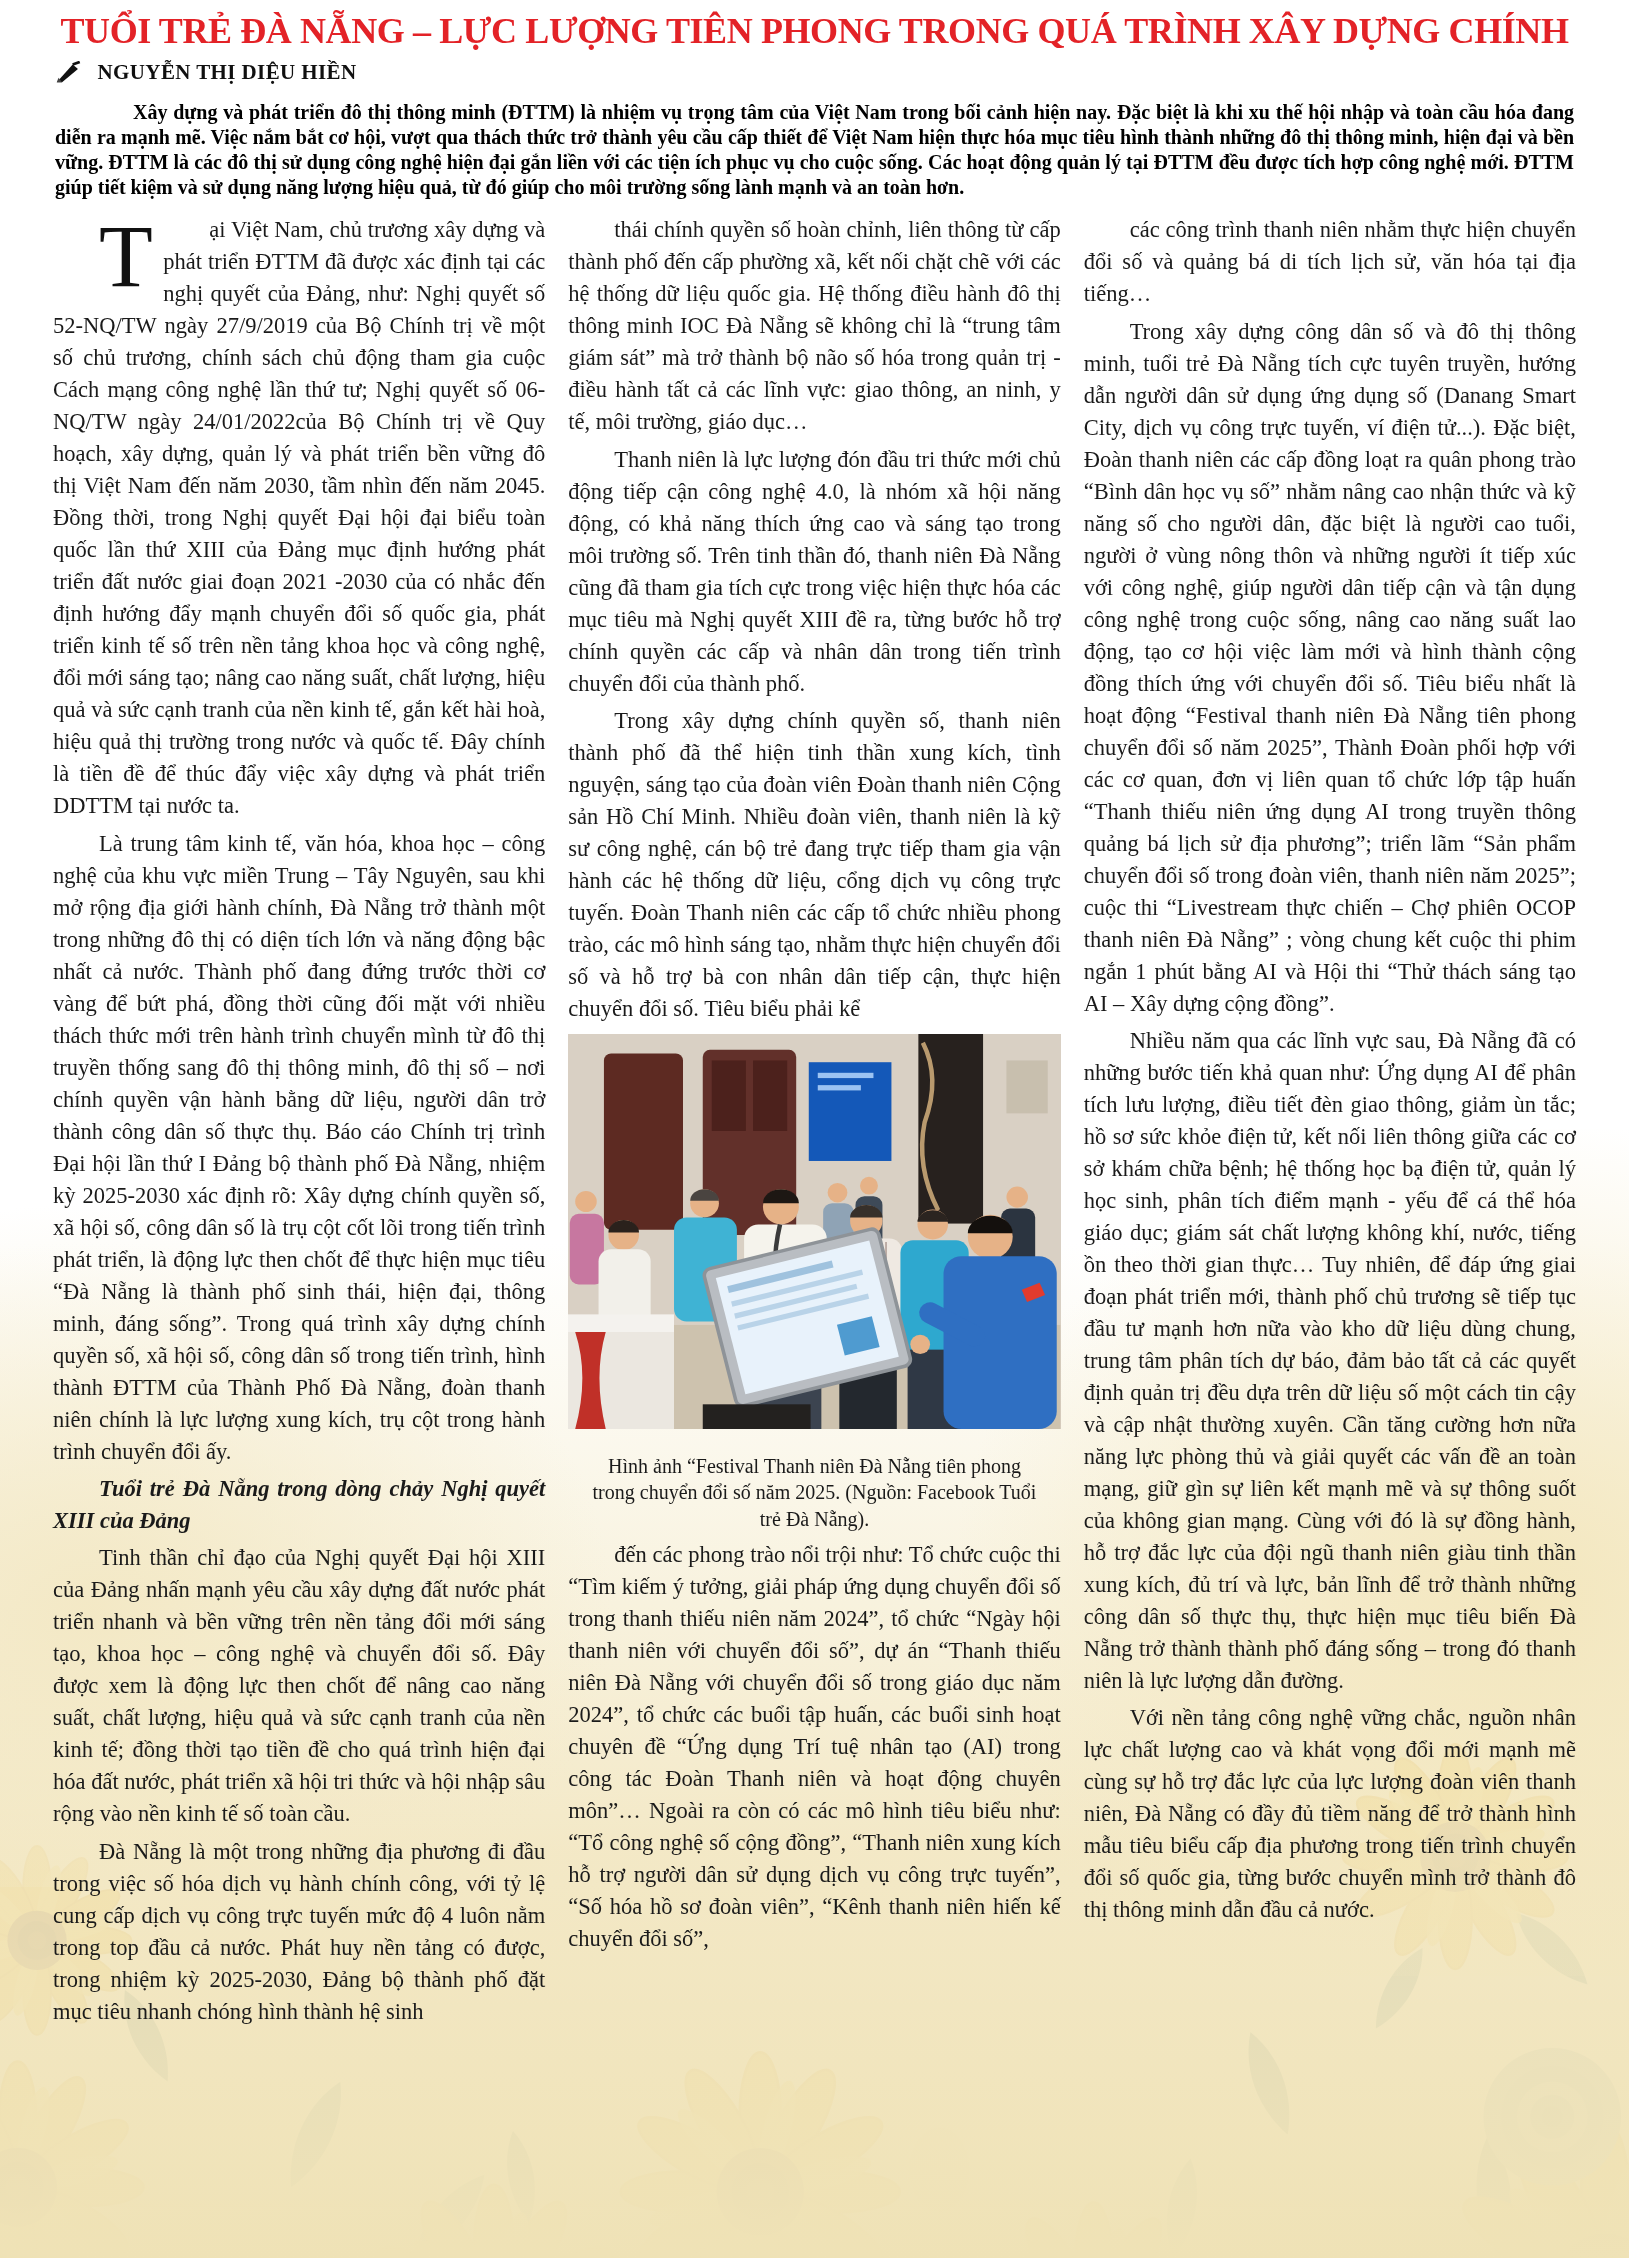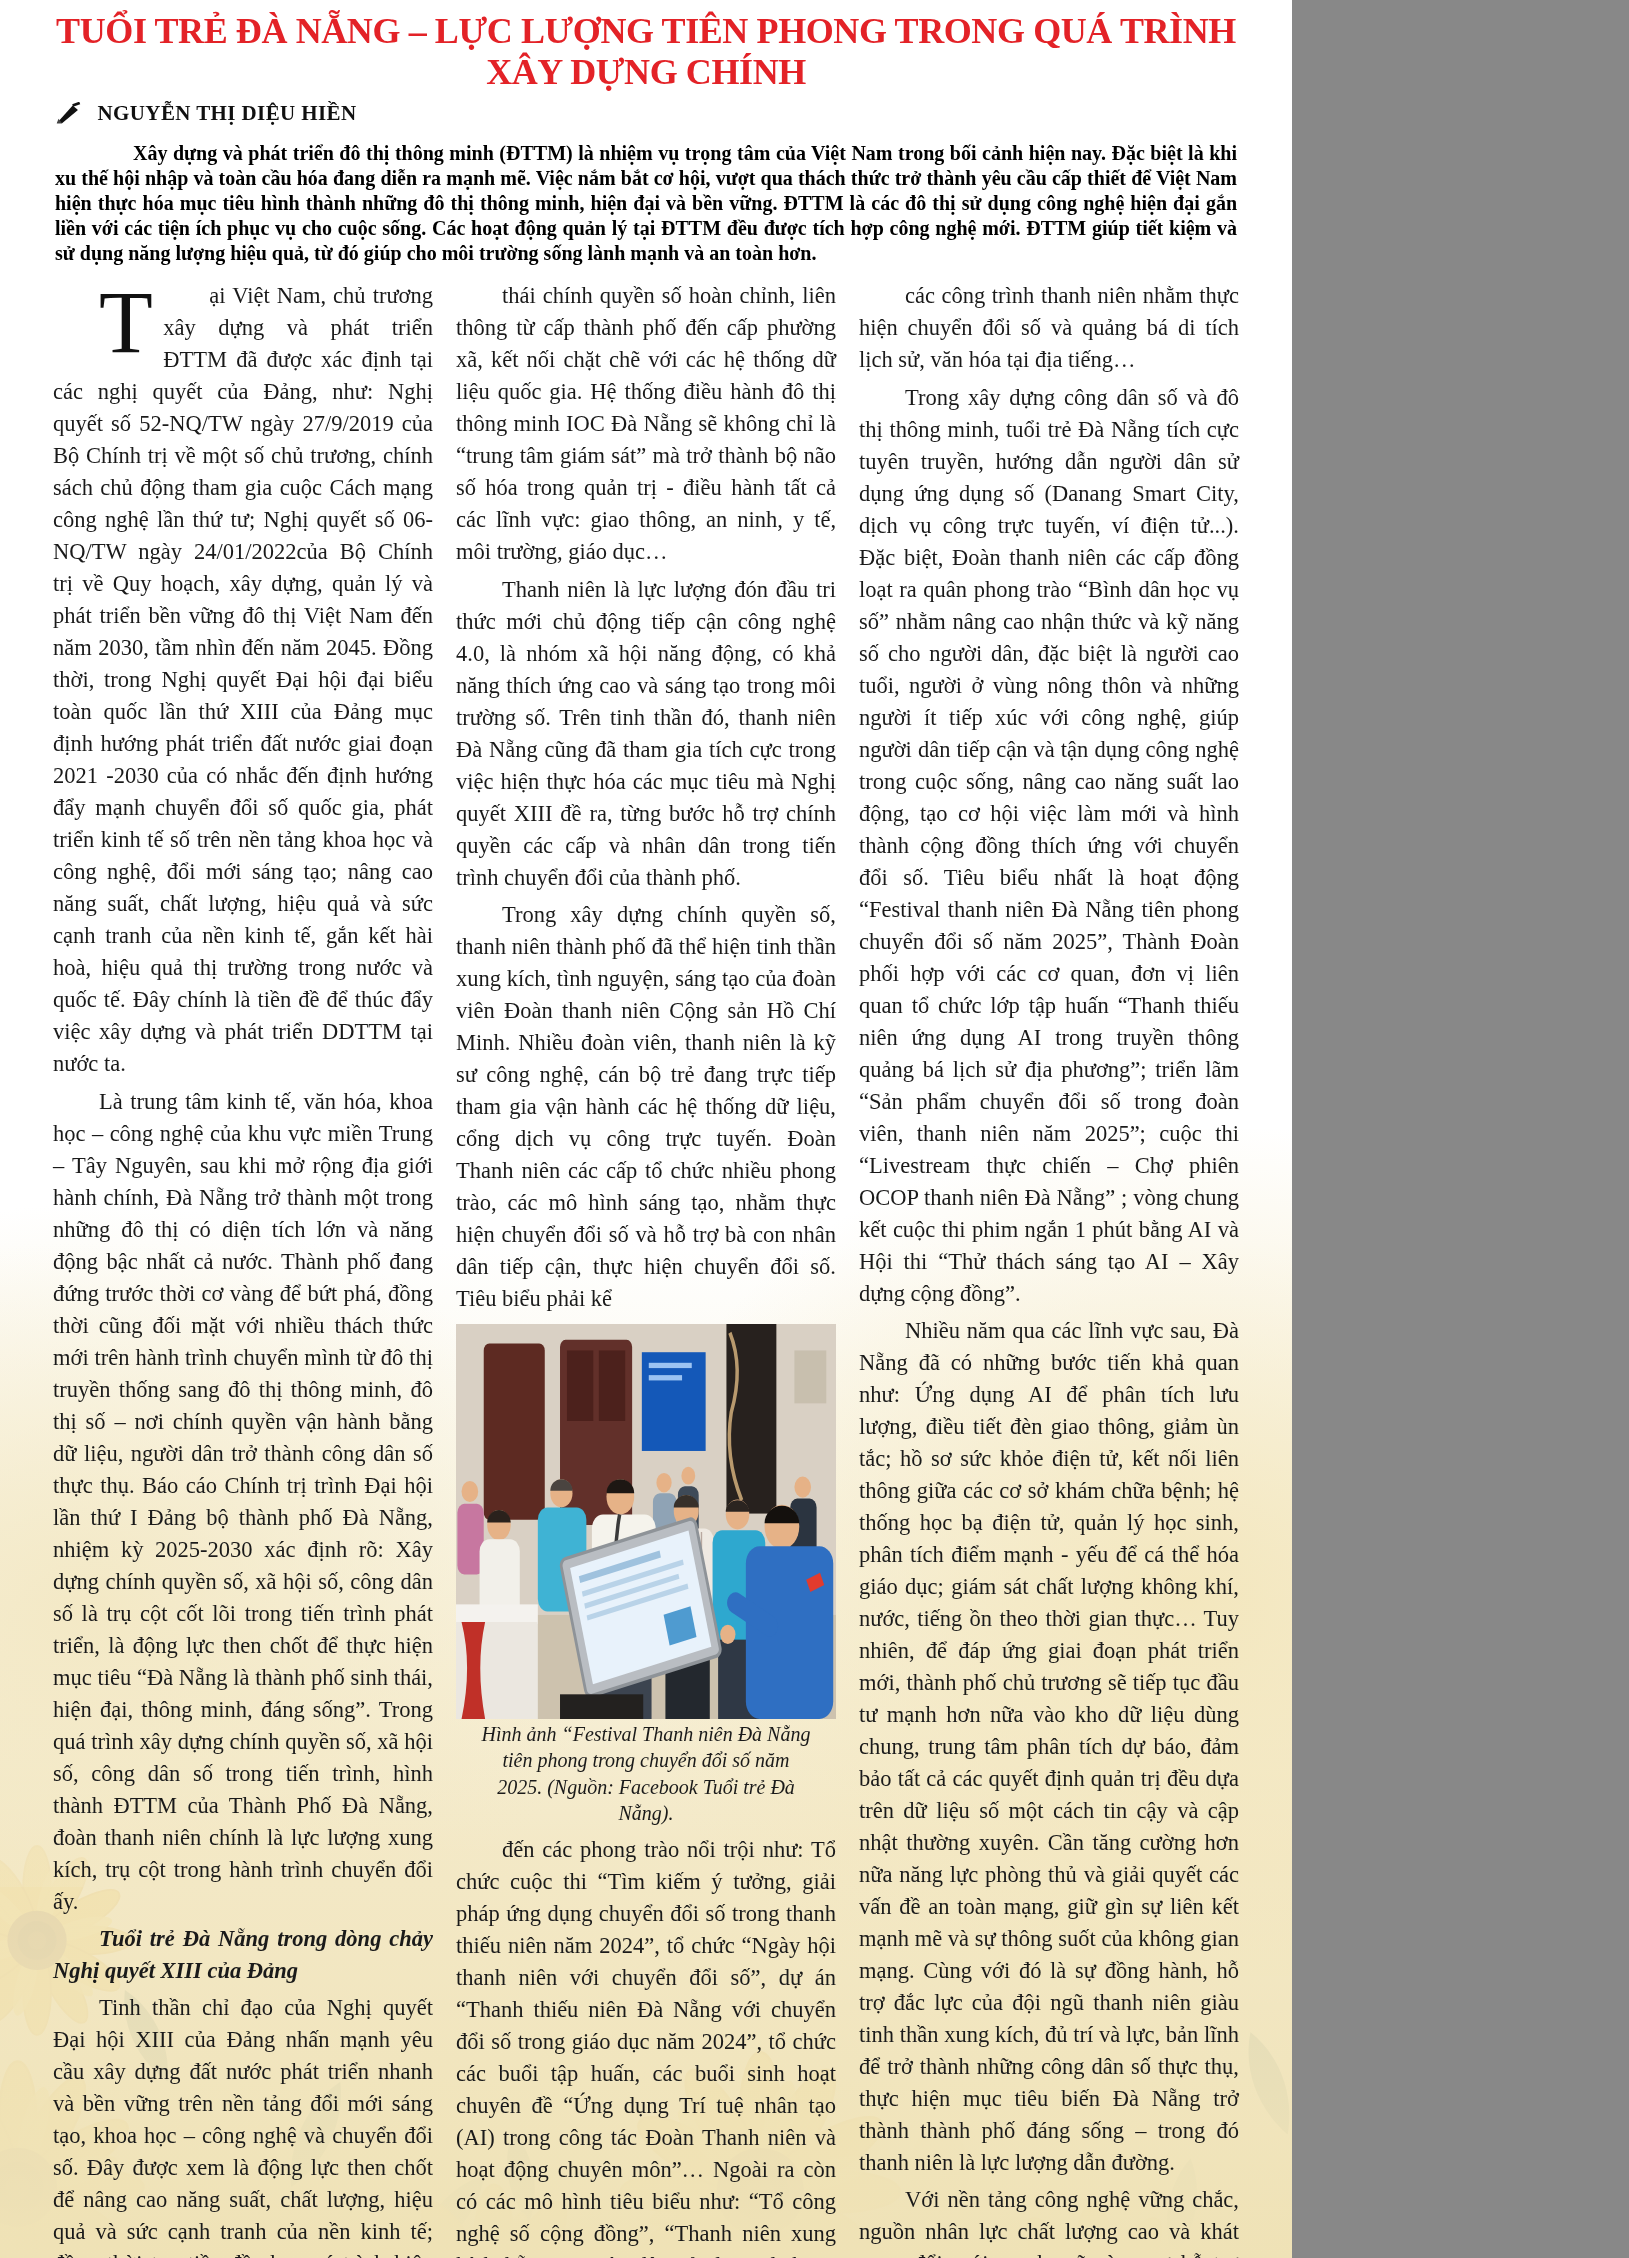--- a/index.html
+++ b/index.html
@@ -1,16 +1,16 @@
 <!DOCTYPE html>
 <html style="font-size:14px"><head>
 <meta charset="utf-8">
 <style>
   html,body{margin:0;padding:0;background:#888;}
-  .page{position:relative;width:1292px;height:2258px;background:#ffffff;overflow:hidden;
+  .page{position:relative;width:1629px;height:2258px;background:#ffffff;overflow:hidden;
         font-family:"Liberation Serif","DejaVu Serif",serif;color:#1a1a1a;}
   
   .bg{position:absolute;inset:0;z-index:0;overflow:hidden;}
   .cream-wash{position:absolute;left:0;right:0;bottom:0;height:1015px;
       background:linear-gradient(180deg,rgba(244,235,203,0) 0%,rgba(244,235,203,.5) 28%,rgba(242,230,192,.9) 60%,#efe2b6 100%);}
   .cream-left{position:absolute;left:0;bottom:371px;width:618px;height:688px;
       background:radial-gradient(ellipse at 15% 60%,rgba(243,232,196,.95),rgba(243,232,196,0) 70%);}
   .cream-right{position:absolute;right:0;bottom:282px;width:670px;height:847px;
       background:radial-gradient(ellipse at 85% 55%,rgba(243,230,188,.95),rgba(243,230,188,0) 72%);}
   
@@ -24,22 +24,22 @@
   
   .cols{display:flex;gap:23px;margin:14px 53px 0;}
   .col{flex:1 1 0;font-size:22.5px;line-height:32px;text-align:justify;}
   .col p{margin:0 0 5.3px;text-indent:46px;}
   .subhead{font-weight:700;font-style:italic;margin:12.4px 0 8.8px;}
   .first-para{text-indent:0;}
   .dropcap{float:left;font-size:88px;line-height:74px;padding:5.3px 10.6px 0 0;color:#111;}
   
   figure{margin:8.8px 0 1.8px;}
   .photo-frame{width:100%;height:395px;overflow:hidden;background:#d9d0c4;}
-  figcaption{font-style:italic;text-align:center;font-size:20px;line-height:26.5px;
-             margin:2px 23px 7px;text-indent:0;}
+  figcaption{text-align:center;font-size:20px;line-height:26.5px;
+             margin:24px 23px 7px;text-indent:0;}
 </style>
 </head>
 <body>
 
 <div class="page">
 
   <div class="bg">
     <div class="cream-wash"></div>
     <div class="cream-left"></div>
     <div class="cream-right"></div>

